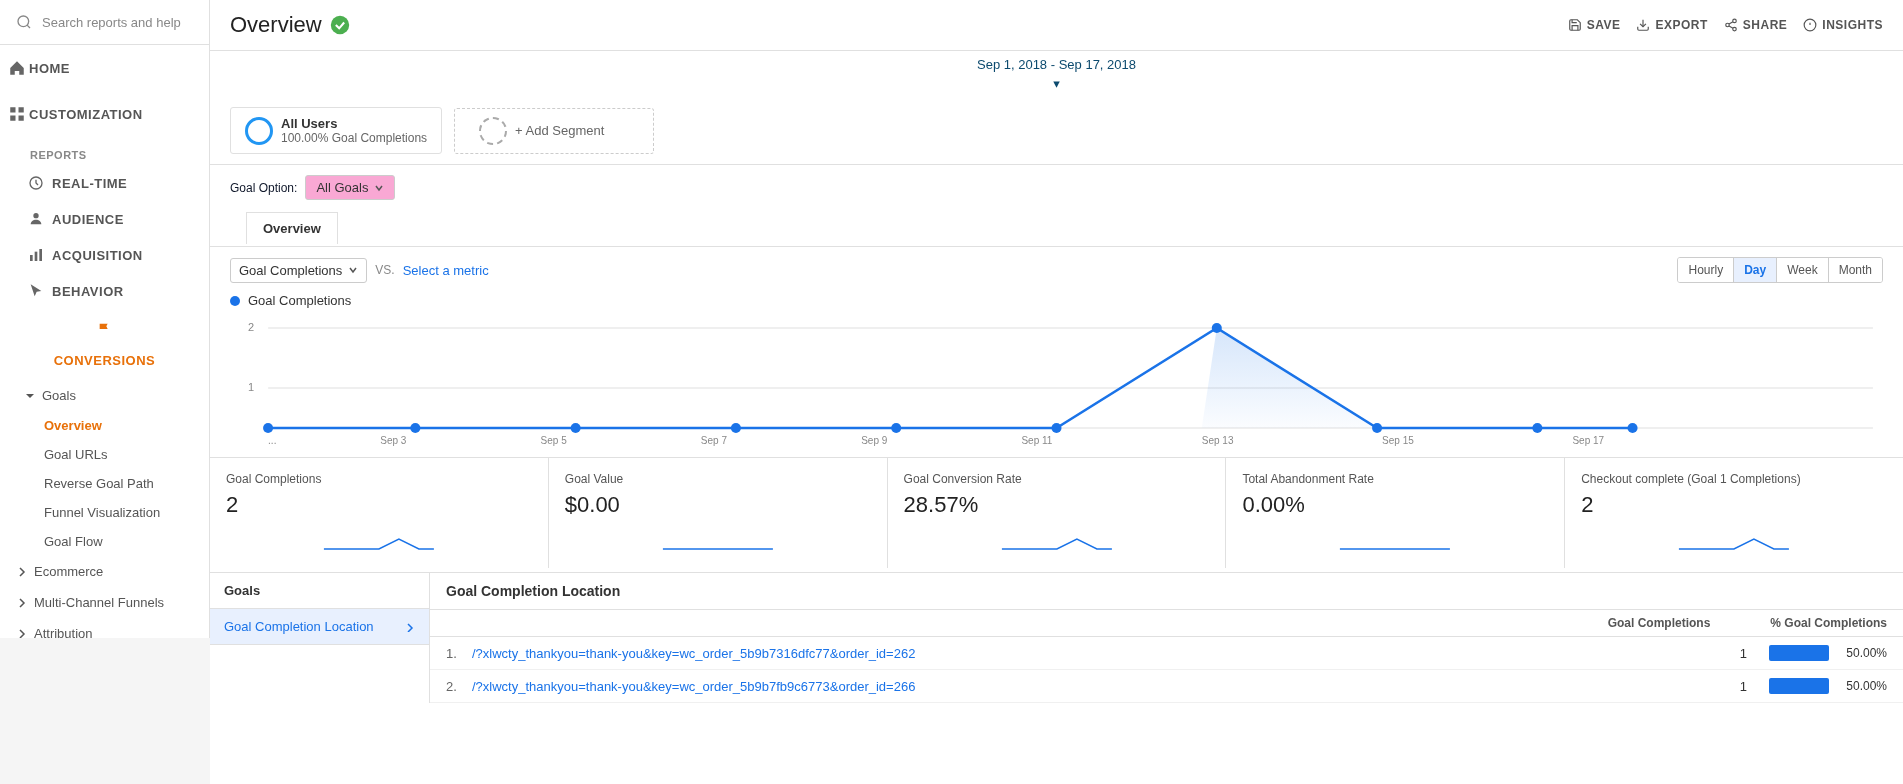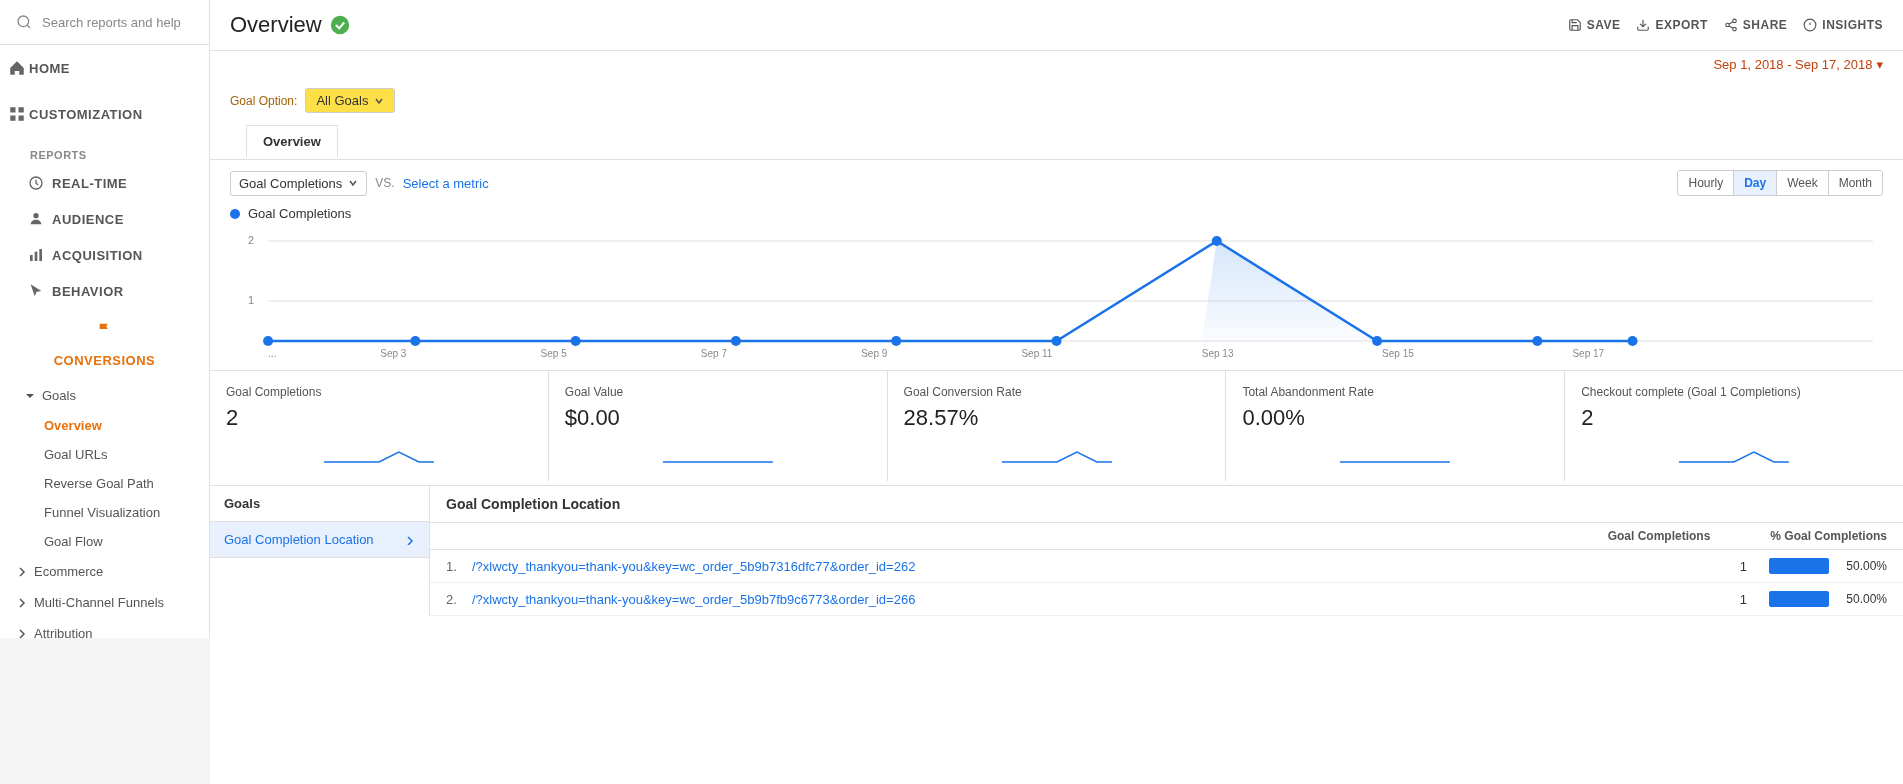--- a/index.html
+++ b/index.html
@@ -145,27 +145,28 @@
       background: none;
       border: none;
       font-weight: 600;
       letter-spacing: 0.5px;
     }
 
     
     .date-range {
       text-align: right;
       font-size: 13px;
-      color: #c2410c;
+      color: #0c4a6e;
       padding: 6px 20px;
       cursor: pointer;
       display: flex;
       justify-content: flex-end;
       align-items: center;
       gap: 4px;
+      flex-direction: column;
     }
 
     
     .segments-row {
       display: flex;
       align-items: center;
       padding: 10px 20px;
       gap: 12px;
       border-bottom: 1px solid #e0e0e0;
     }
@@ -210,28 +211,28 @@
       flex-shrink: 0;
     }
 
     
     .goal-option-row {
       display: flex;
       align-items: center;
       padding: 10px 20px 6px 20px;
       gap: 8px;
     }
-    .goal-option-label { font-size: 12px; color: #a16207; }
+    .goal-option-label { font-size: 12px; color: #0f172a; }
     .goal-dropdown {
       display: flex;
       align-items: center;
       border: 1px solid #ccc;
       border-radius: 3px;
       padding: 4px 10px;
-      background: #fde047;
+      background: #f9a8d4;
       cursor: pointer;
       gap: 6px;
       font-size: 13px;
       color: #333;
     }
 
     
     .overview-tab {
       display: inline-block;
       padding: 8px 16px;
@@ -568,20 +569,33 @@
         <span>INSIGHTS</span>
       </button>
     </div>
   </div>
 
   <div class="date-range">
     <span>Sep 1, 2018 - Sep 17, 2018</span>
     <span>▾</span>
   </div>
 
+  <div class="segments-row">
+    <div class="segment-pill">
+      <div class="segment-circle"></div>
+      <div class="segment-info">
+        <div class="segment-name">All Users</div>
+        <div class="segment-pct">100.00% Goal Completions</div>
+      </div>
+    </div>
+    <div class="add-segment-pill">
+      <div class="add-segment-circle"></div>
+      <span>+ Add Segment</span>
+    </div>
+  </div>
 
   <div class="goal-option-row">
     <span class="goal-option-label">Goal Option:</span>
     <div class="goal-dropdown">
       <span>All Goals</span>
       <svg width="10" height="10" viewBox="0 0 10 10">
         <path d="M2 3l3 4 3-4" stroke="#555" stroke-width="1.5" fill="none"></path>
       </svg>
     </div>
   </div>

